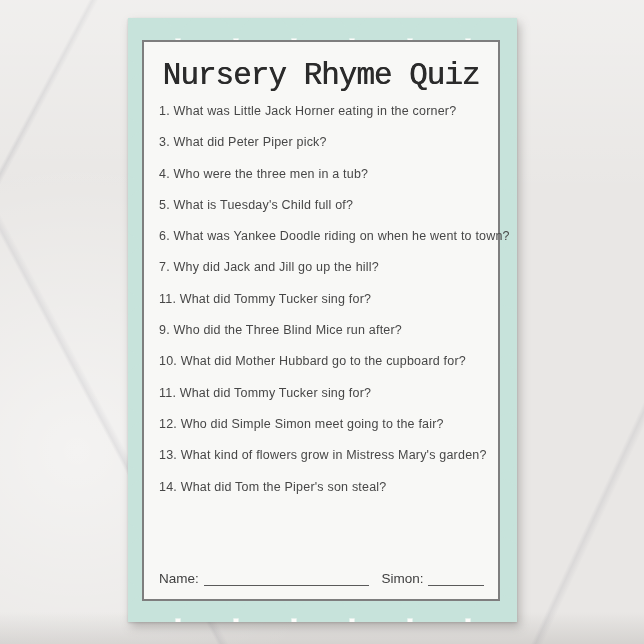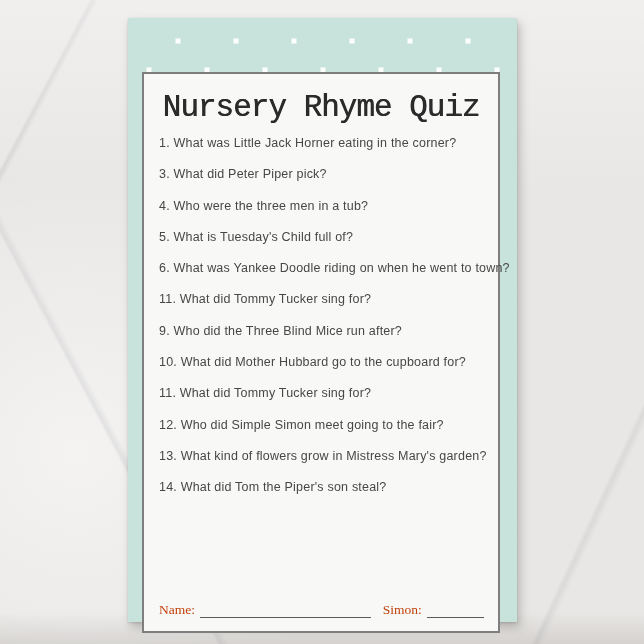--- a/index.html
+++ b/index.html
@@ -26,21 +26,20 @@
     background-size: 58px 58px;
     background-position: -8px -6px, 21px 23px;
     box-shadow: 3px 5px 9px rgba(95,92,88,0.35), 0 1px 2px rgba(95,92,88,0.25);
   }
 
   .panel {
     position: absolute; left: 14px; top: 22px;
     width: 358px; height: 561px; box-sizing: border-box;
     border: 2px solid #7e7e7e;
     background: #f8f8f6;
-    margin-top: 32px;
   }
 
   .title {
     margin-top: 16px;
     text-align: center;
     font-family: "Liberation Mono", "DejaVu Sans Mono", monospace;
     font-size: 31px;
     letter-spacing: -1px;
     color: #2b2b2b;
     text-shadow: 0.5px 0 0 #2b2b2b;
@@ -55,41 +54,42 @@
     padding-left: 15px;
     font-size: 12.5px;
     letter-spacing: 0.2px;
     color: #474747;
     white-space: nowrap;
   }
 
   .footer-row {
     position: absolute; left: 15px; right: 14px; bottom: 13px;
     display: flex; align-items: center;
-    font-size: 13.5px; color: #c2410c; font-family: Liberation Serif, serif;
+    font-size: 13.5px; color: #404040;
   }
   .blank-line { border-bottom: 1.4px solid #5a5a5a; height: 15px; }
   .name-line  { width: 176px; margin-left: 5px; }
   .score-line { width: 59px;  margin-left: 5px; }
   .score-label { margin-left: 12px; }
 </style>
 </head>
 <body>
 
 <div class="card">
   <div class="panel">
 
     <div class="title">Nursery Rhyme Quiz</div>
 
     <div class="questions">
       <div class="question">1. What was Little Jack Horner eating in the corner?</div>
       <div class="question">3. What did Peter Piper pick?</div>
       <div class="question">4. Who were the three men in a tub?</div>
       <div class="question">5. What is Tuesday's Child full of?</div>
       <div class="question">6. What was Yankee Doodle riding on when he went to town?</div>
+      <div class="question">7. Why did Jack and Jill go up the hill?</div>
       <div class="question">11. What did Tommy Tucker sing for?</div>
       <div class="question">9. Who did the Three Blind Mice run after?</div>
       <div class="question">10. What did Mother Hubbard go to the cupboard for?</div>
       <div class="question">11. What did Tommy Tucker sing for?</div>
       <div class="question">12. Who did Simple Simon meet going to the fair?</div>
       <div class="question">13. What kind of flowers grow in Mistress Mary's garden?</div>
       <div class="question">14. What did Tom the Piper's son steal?</div>
     </div>
 
     <div class="footer-row">

